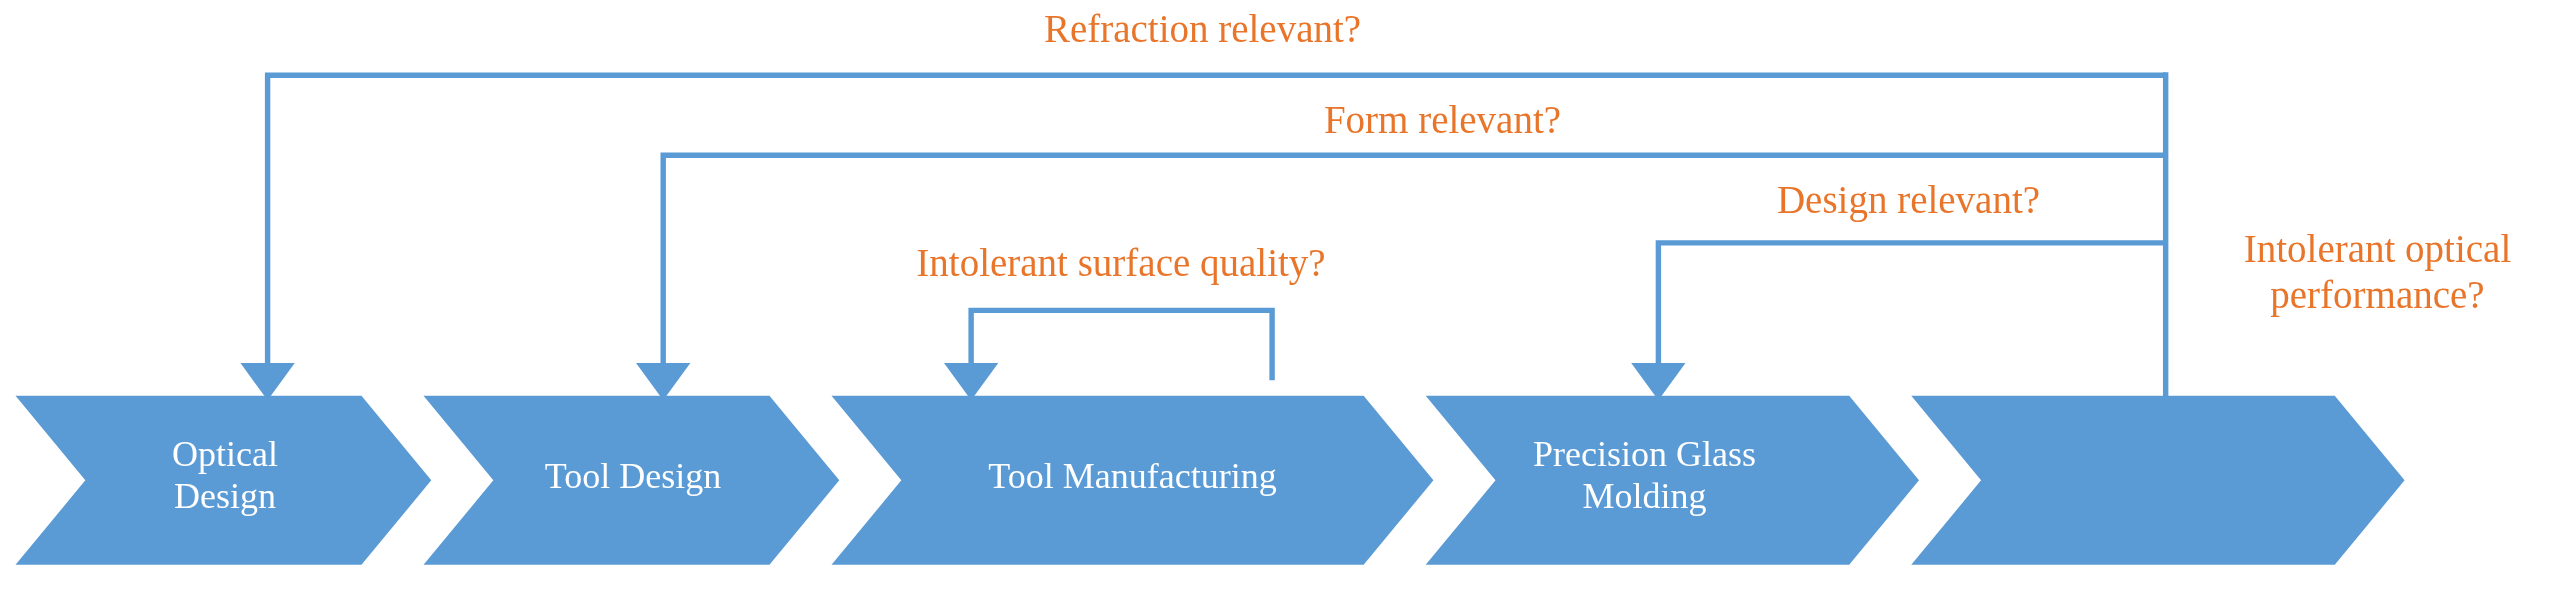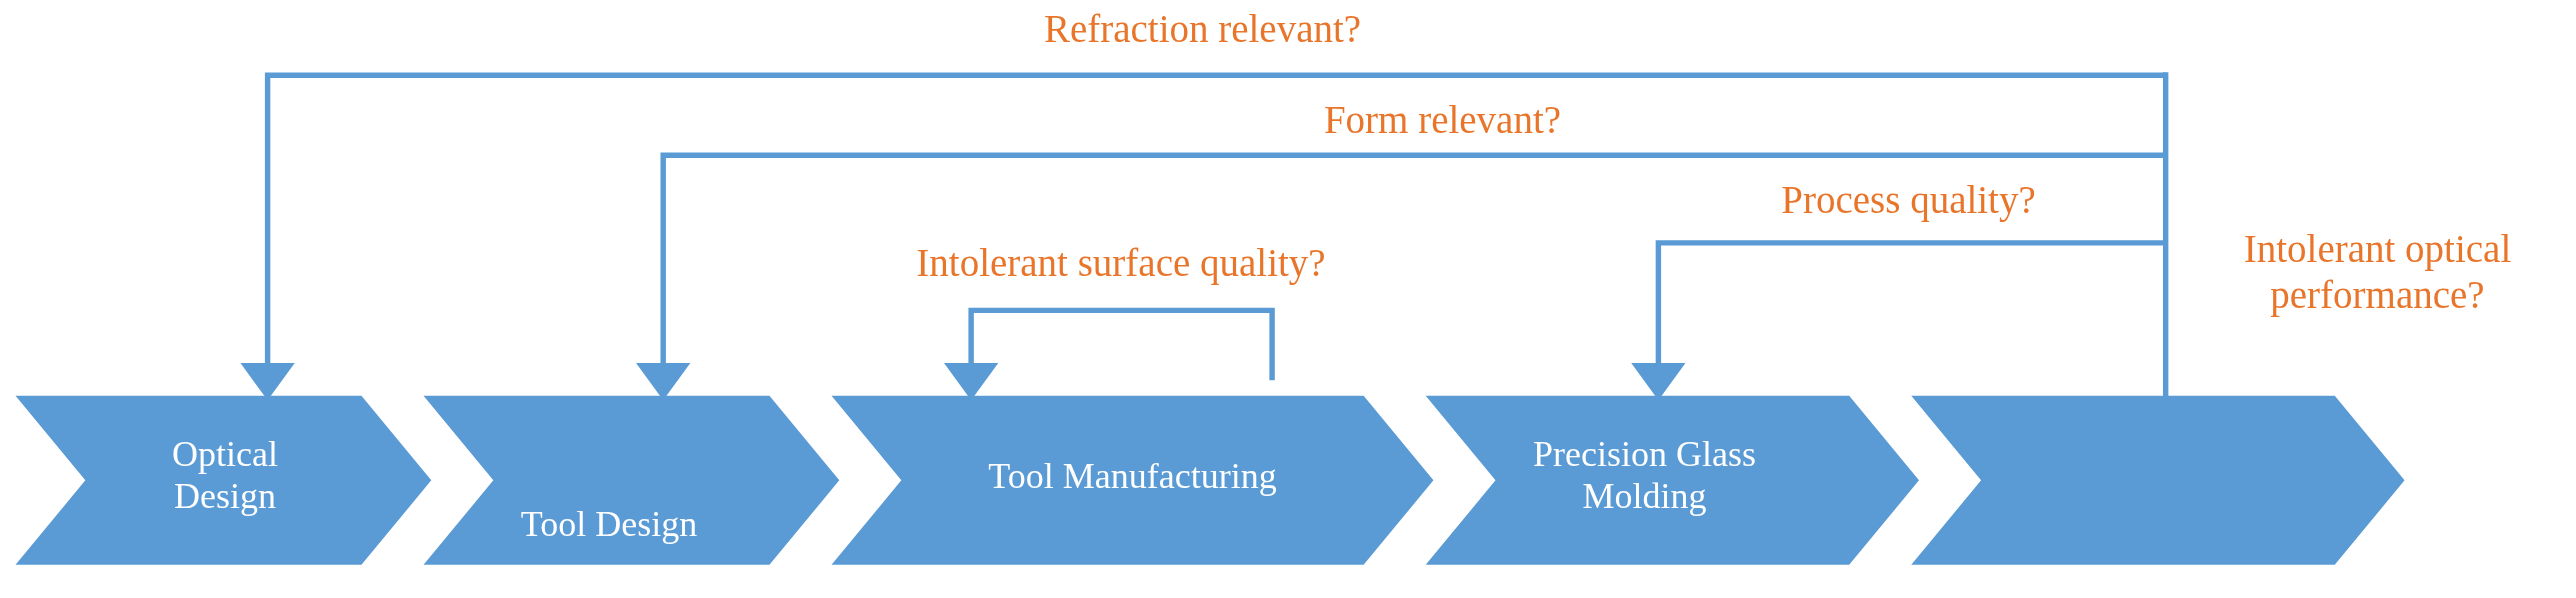--- a/index.html
+++ b/index.html
@@ -79,33 +79,33 @@
       <polygon points="546,510 992,510 1082,619 992,728 546,728 636,619"></polygon>
       <polygon points="1072,510 1758,510 1848,619 1758,728 1072,728 1162,619"></polygon>
       <polygon points="1838,510 2384,510 2474,619 2384,728 1838,728 1928,619"></polygon>
       <polygon points="2464,510 3010,510 3100,619 3010,728 2464,728 2554,619"></polygon>
     </g>
   </svg>
 
   <div class="stage-label" style="left:132px; top:434px; width:186px;font-family:Liberation Serif, serif;">Optical
 Design</div>
 
-  <div class="stage-label" style="left:446px; top:456px; width:326px;margin-top:48px;">Tool Design</div>
+  <div class="stage-label" style="left:470px; top:456px; width:326px;">Tool Design</div>
 
   <div class="stage-label" style="left:1466px; top:434px; width:357px;">Precision Glass
 Molding</div>
 
   <div class="stage-label" style="left:892px; top:456px; width:481px;">Tool Manufacturing</div>
 
 
   <div class="loop-label" style="left:892px; top:6.2px; width:621px;">Refraction relevant?</div>
 
   <div class="loop-label" style="left:1132px; top:73px; width:621px;margin-top:24px;">Form relevant?</div>
 
-  <div class="loop-label" style="left:1598px; top:177px; width:621px;">Process quality?</div>
+  <div class="loop-label" style="left:1598px; top:177px; width:621px;">Design relevant?</div>
 
   <div class="loop-label" style="left:838px; top:240px; width:566px;">Intolerant surface quality?</div>
 
   <div class="loop-label" style="left:2195px; top:226px; width:365px;">Intolerant optical
 performance?</div>
 
 </div>
 
 
 </body></html>

